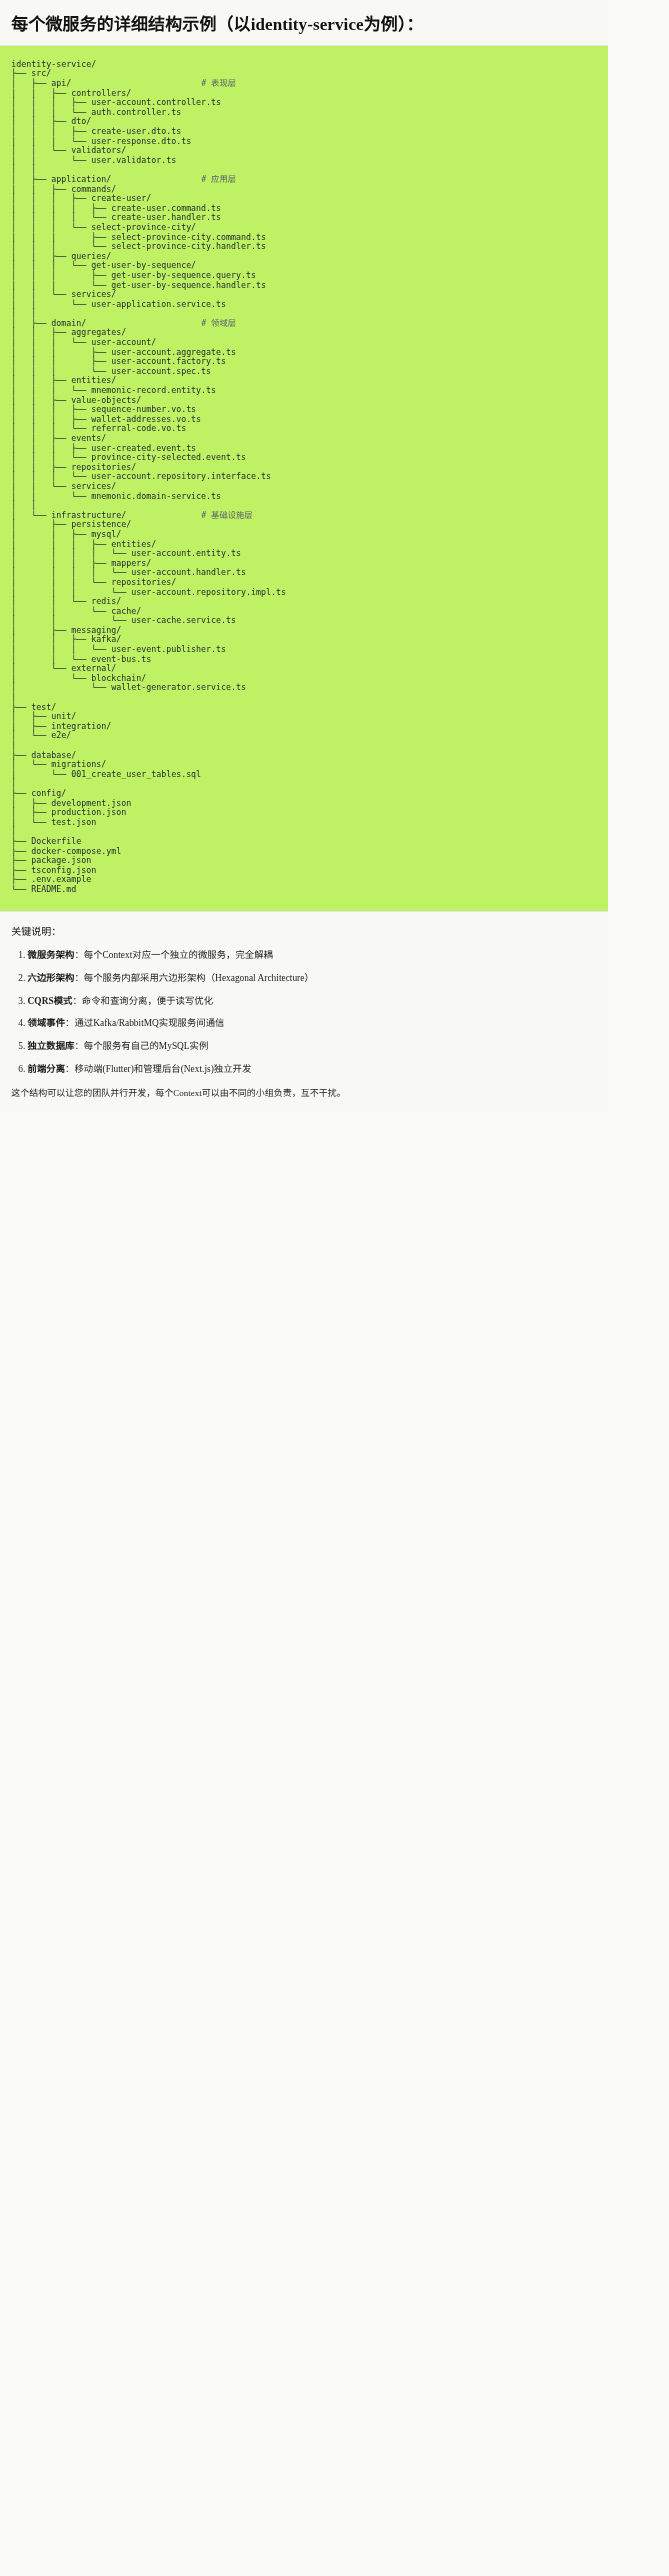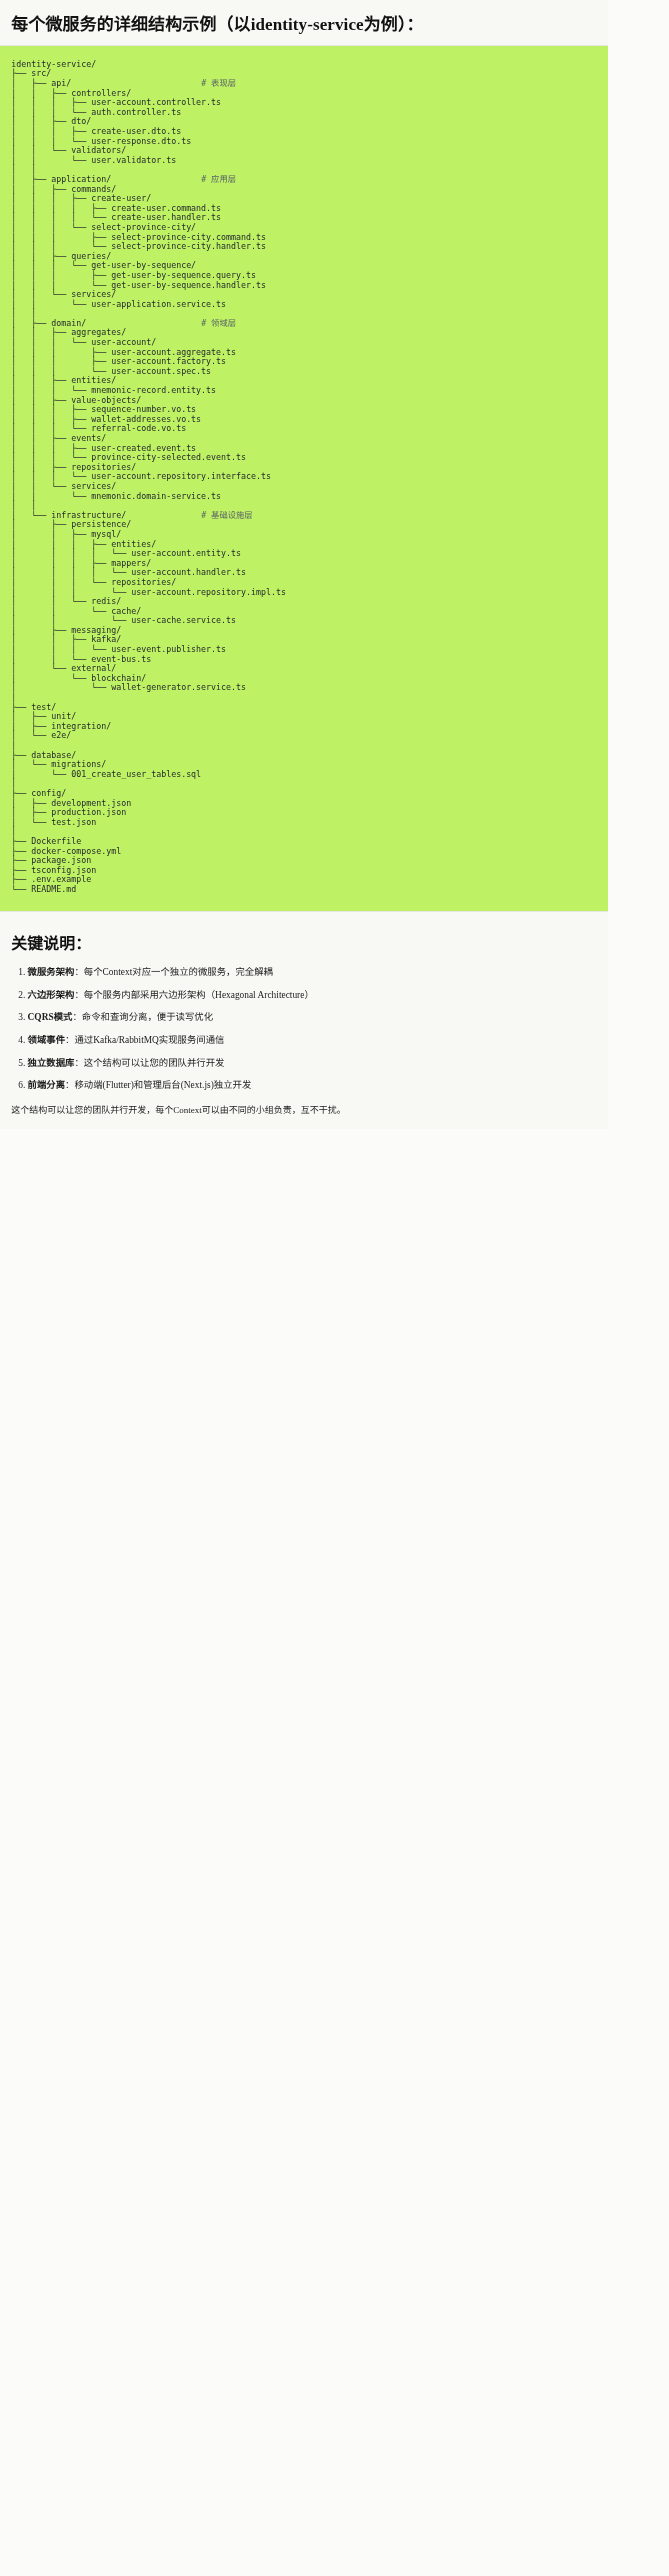--- a/index.html
+++ b/index.html
@@ -47,23 +47,23 @@
   }
   .tree-line{display:block;white-space:pre;}
   .tree-line .cmt{color:#5a6169;}
 
   
   .notes-block{
     background:#f8f8f5;
     padding:12.5px 11.3px 11.3px 11.3px;
   }
   .notes-heading{
-    margin:10px 0 10px 0;
-    font-size:16px;
-    font-weight:700;
+    margin:1px 0 10px 0;
+    font-size:10px;
+    font-weight:400;
     color:#101010;
     line-height:1.3;
   }
   ol.notes-list{
     margin:0 0 8.8px 0;
     padding:0 0 0 16.3px;
     list-style:decimal;
   }
   ol.notes-list li{
     font-size:9.4px;
@@ -180,20 +180,20 @@
 </span></pre>
   </div>
 
   <div class="notes-block">
     <h2 class="notes-heading">关键说明：</h2>
     <ol class="notes-list" id="notes-list">
         <li><span class="nm">微服务架构</span><span>：每个Context对应一个独立的微服务，完全解耦</span></li>
         <li><span class="nm">六边形架构</span><span>：每个服务内部采用六边形架构（Hexagonal Architecture）</span></li>
         <li><span class="nm">CQRS模式</span><span>：命令和查询分离，便于读写优化</span></li>
         <li><span class="nm">领域事件</span><span>：通过Kafka/RabbitMQ实现服务间通信</span></li>
-        <li><span class="nm">独立数据库</span><span>：这个结构可以让您的团队并行开发</span></li>
+        <li><span class="nm">独立数据库</span><span>：每个服务有自己的MySQL实例</span></li>
         <li><span class="nm">前端分离</span><span>：移动端(Flutter)和管理后台(Next.js)独立开发</span></li>
       </ol>
     <p class="notes-footer">这个结构可以让您的团队并行开发，每个Context可以由不同的小组负责，互不干扰。</p>
   </div>
 
 </div>
 
 
 </body></html>

